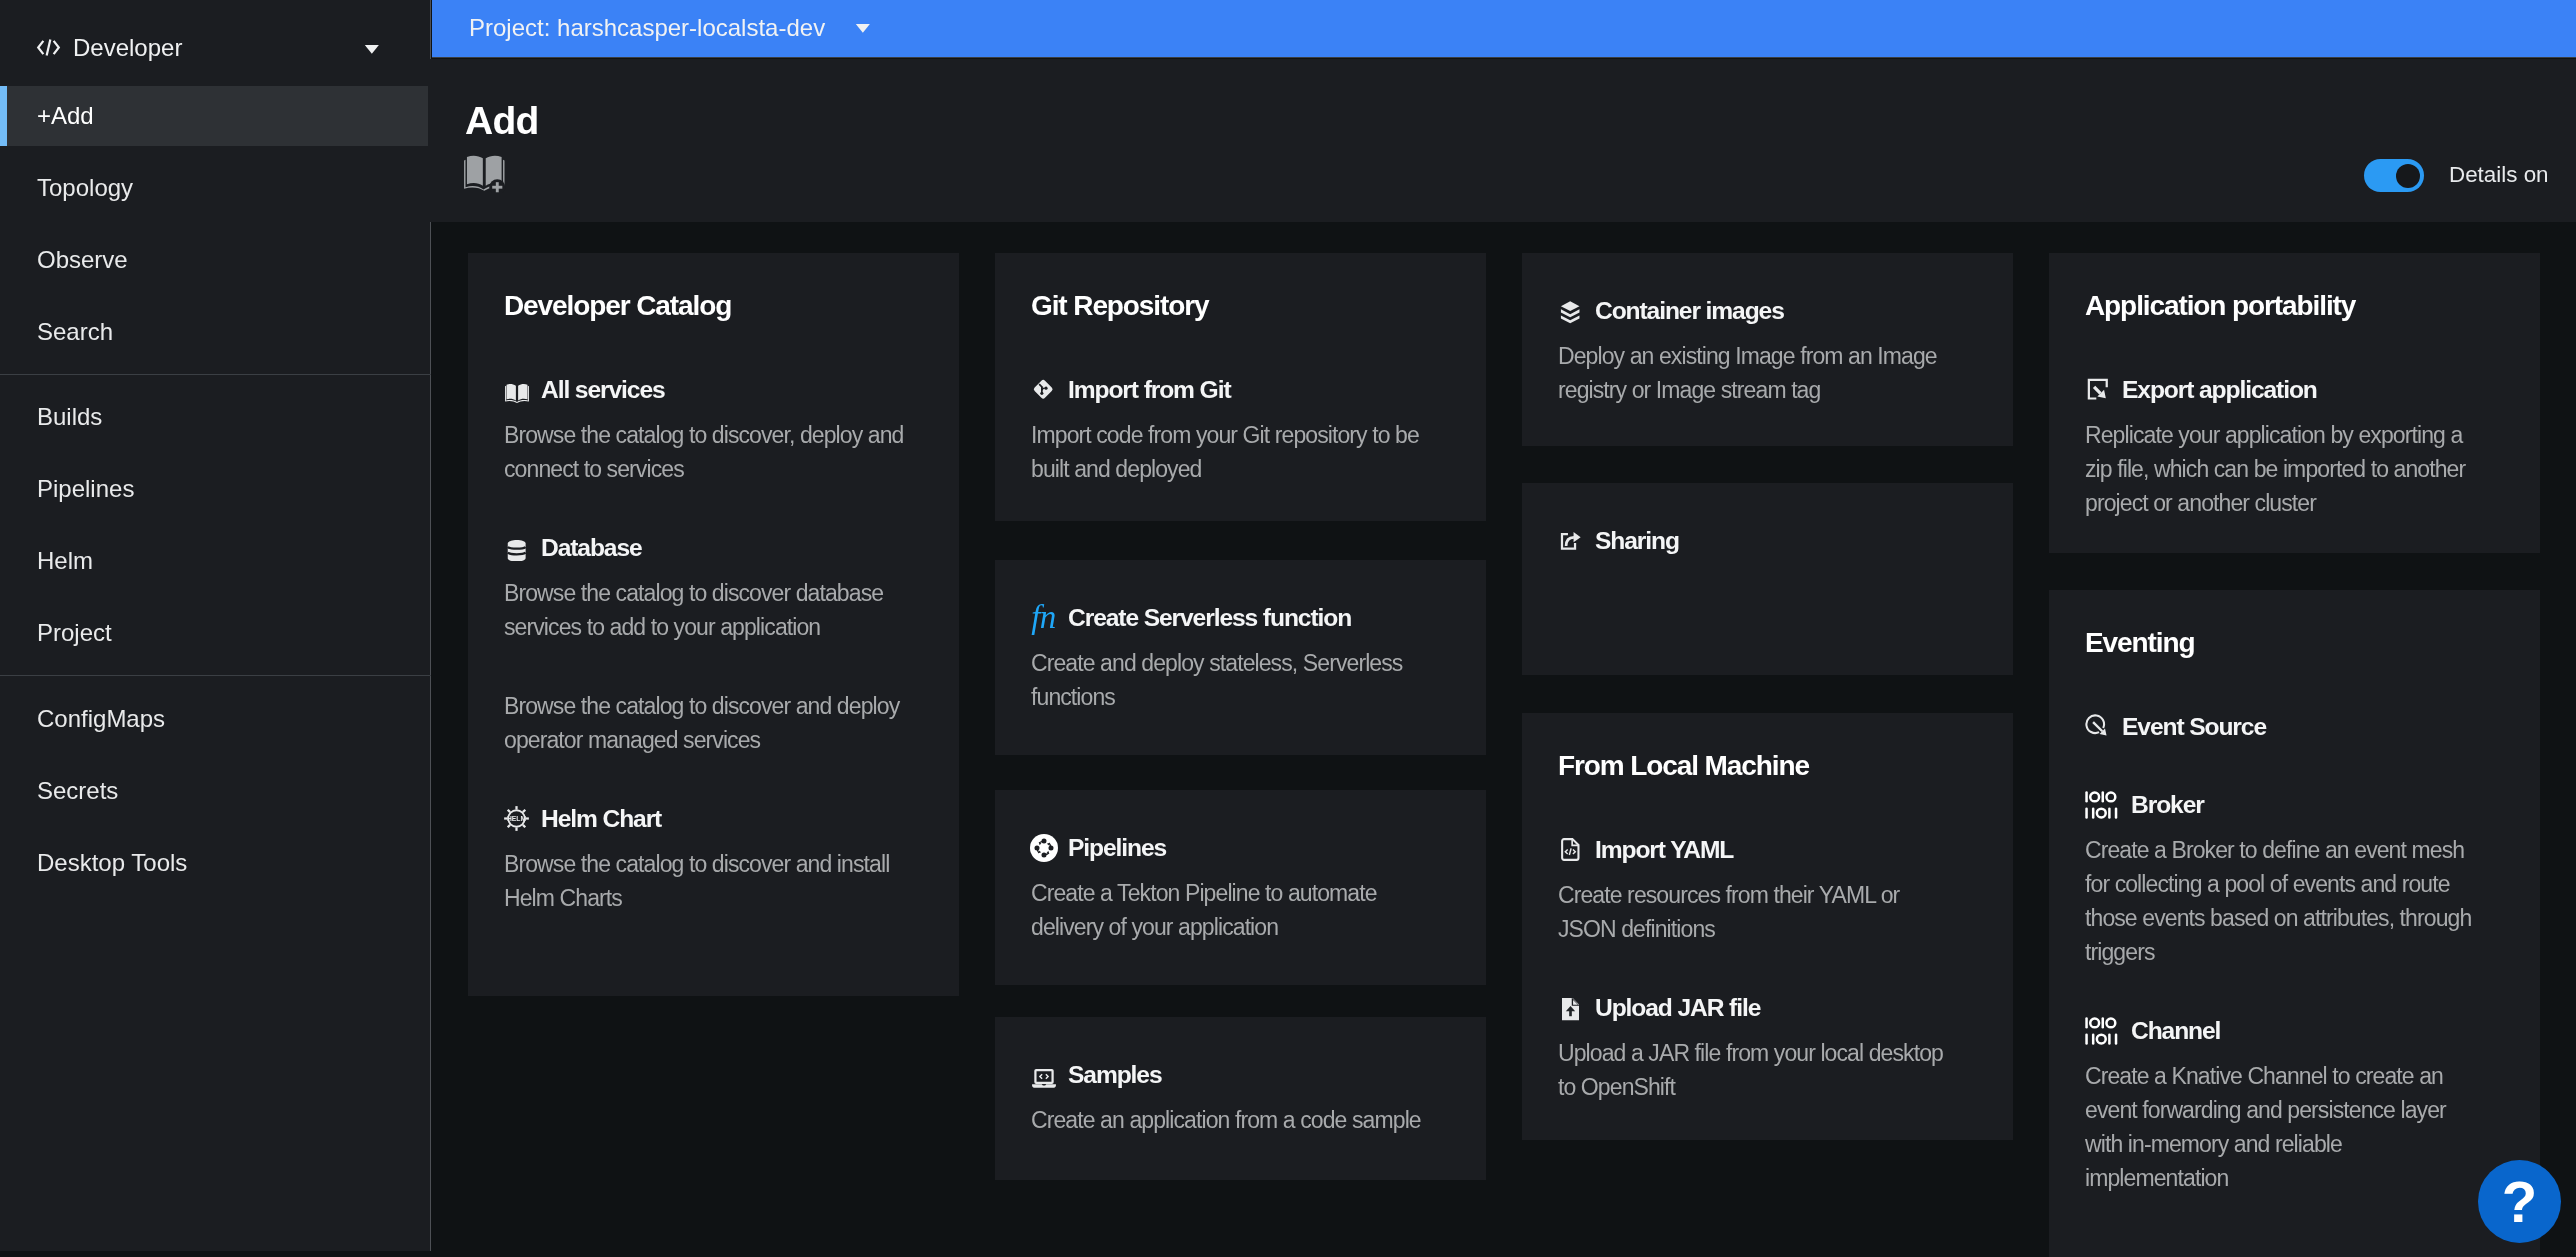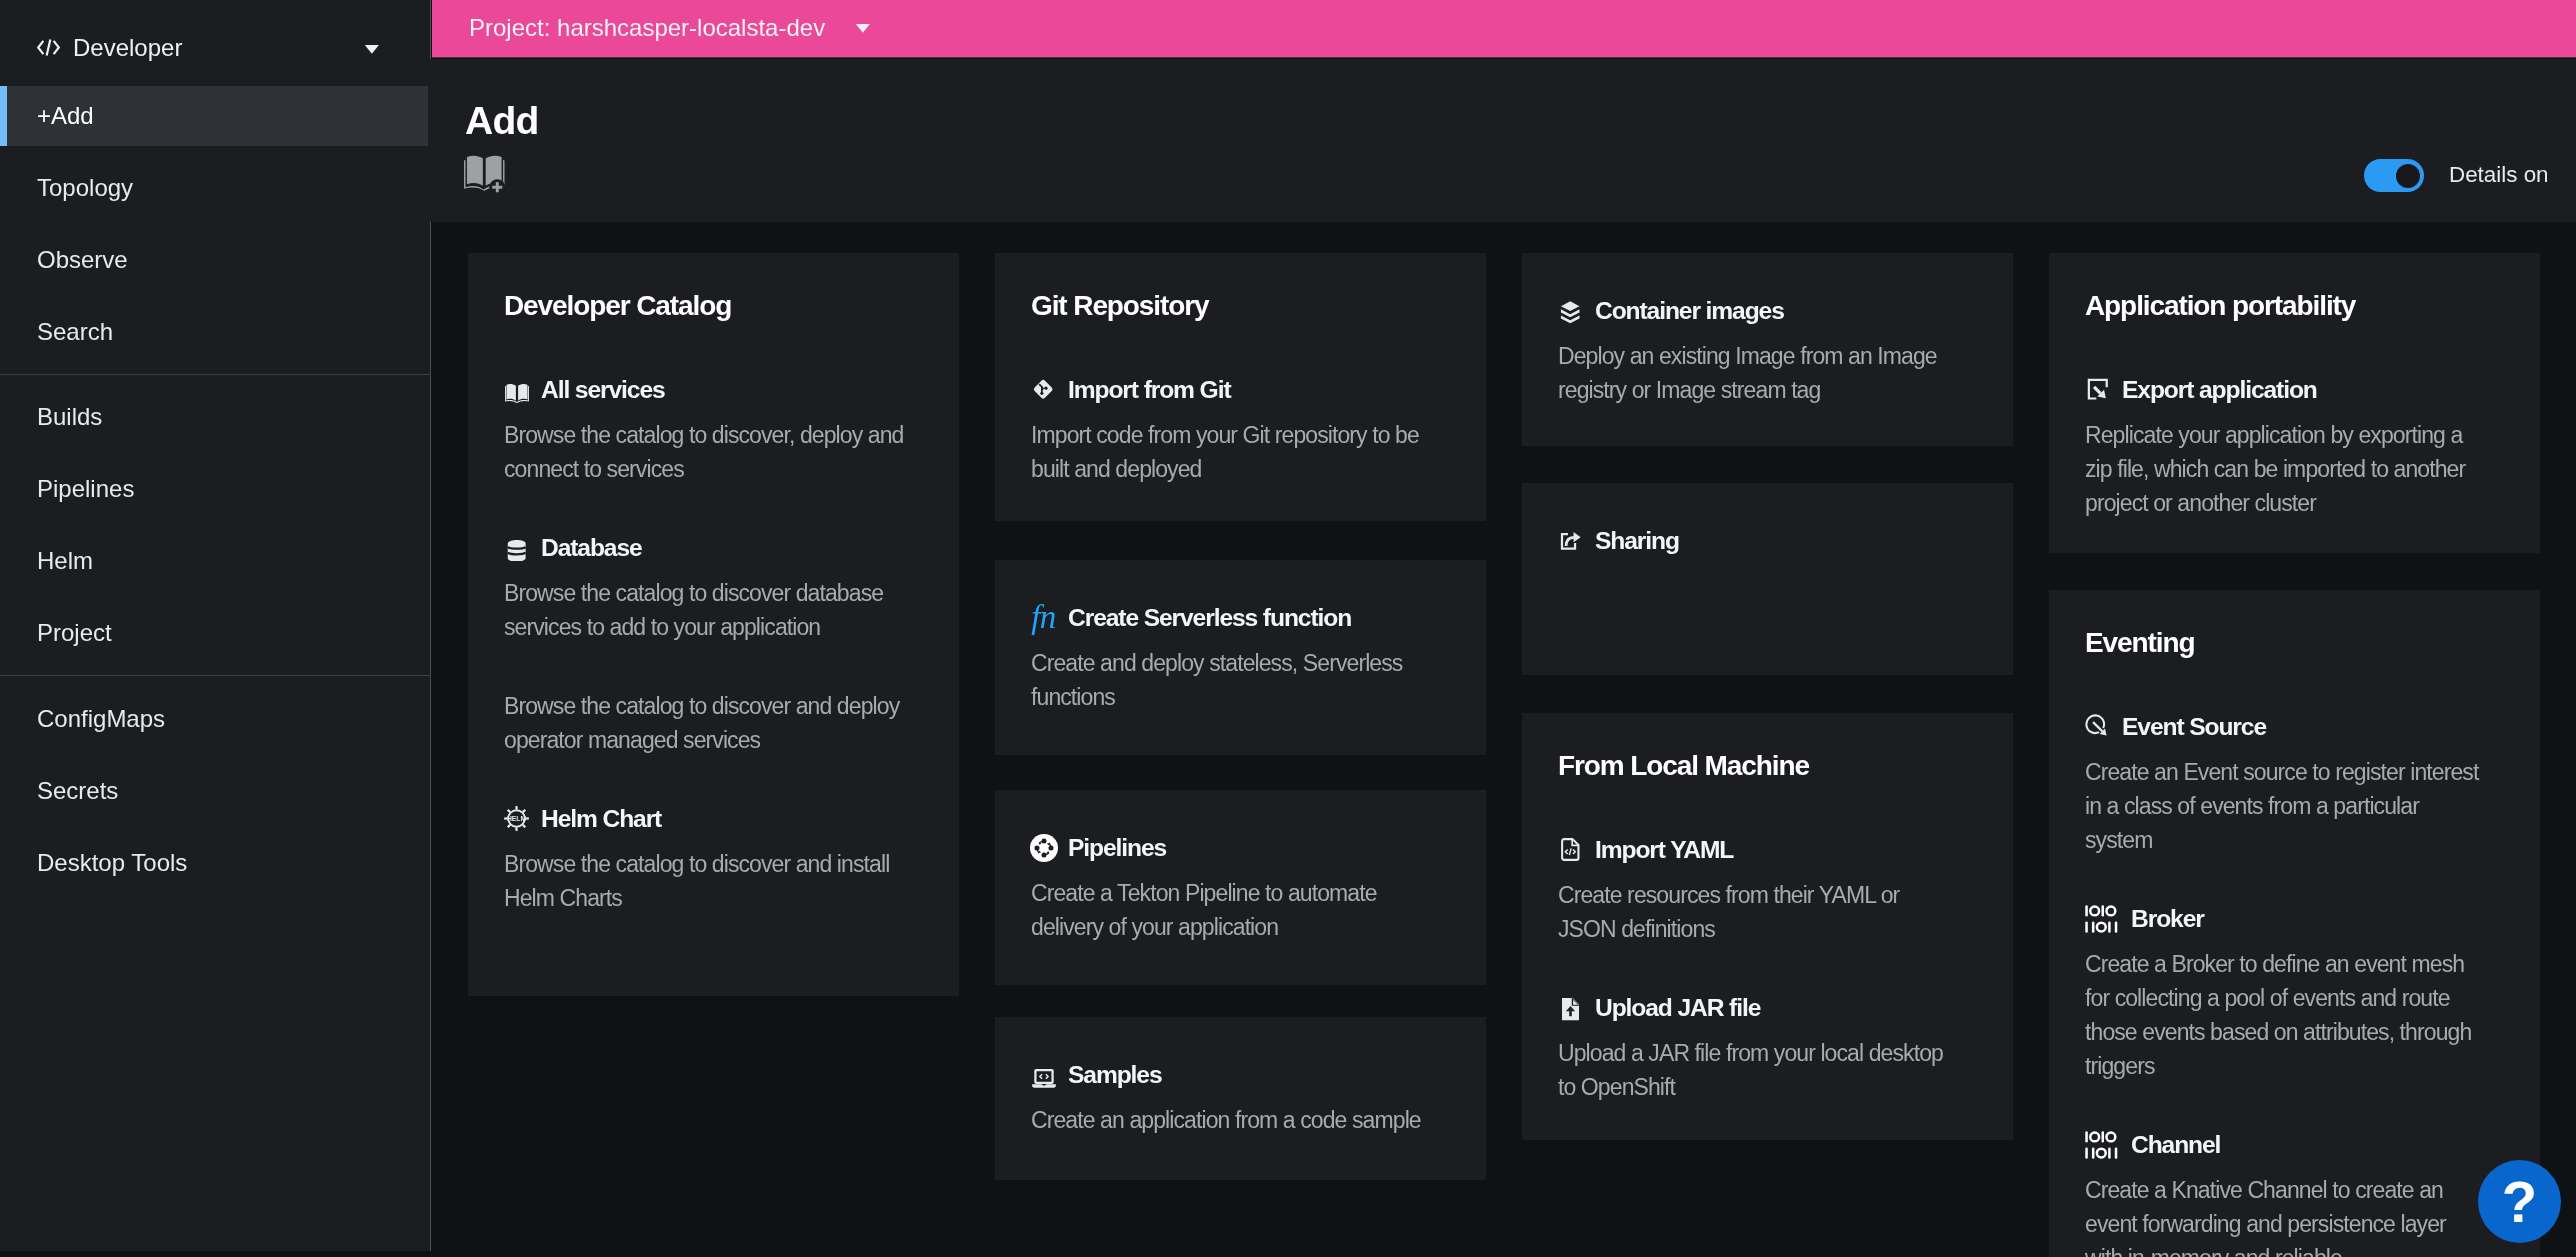--- a/index.html
+++ b/index.html
@@ -8,21 +8,21 @@
   .sidebar { position:absolute; left:0; top:0; width:431px; height:1251px; background:#1b1d21; border-right:1.5px solid #4d5055; }
   .persp { position:absolute; left:0; top:0; width:100%; height:92px; border-bottom:0.7px solid #3b3f44; }
   .persp .picon { position:absolute; left:36px; top:37px; }
   .persp .ptext { position:absolute; left:73px; top:48px; transform:translateY(-50%); font-size:24px; color:#f0f1f2; }
   .persp .pcaret { position:absolute; left:364px; top:44px; }
   .nav { position:absolute; left:0; top:86px; width:431px;text-align:right; }
   .navitem { position:relative; height:60px; margin-bottom:12px; display:flex; align-items:center; padding-left:37px; font-size:24px; color:#e9eaeb; }
   .navitem.active { background:#2e3135; color:#fff; }
   .navitem.active::before { content:""; position:absolute; left:0; top:0; bottom:0; width:6.7px; background:#73bcf7; }
   .navdiv { height:0.7px; background:#3b3f44; margin:0 0 12.7px 0; }
-  .projectbar { position:absolute; left:432px; top:0; width:2144px; height:58px; background:#ec4899; border-bottom:0.7px solid #3a3e42; }
+  .projectbar { position:absolute; left:432px; top:0; width:2144px; height:58px; background:#3b82f6; border-bottom:0.7px solid #3a3e42; }
   .projectbar .ptxt { position:absolute; left:37px; top:28px; transform:translateY(-50%); font-size:24px; color:#f1f2f3; }
   .projectbar .pcaret { position:absolute; left:423px; top:23px; }
   .headband { position:absolute; left:428px; top:59px; width:2432px; height:163px; background:#1b1d21; }
   .headband h1 { position:absolute; left:37px; top:40px; font-size:39px; letter-spacing:-0.7px; font-weight:700; color:#fff; }
   .headband .bookplus { position:absolute; left:36px; top:95px; }
   .toggle { position:absolute; left:2364px; top:159px; width:60px; height:33px; background:#2b9af3; border-radius:16.4px; }
   .toggle .knob { position:absolute; right:4.5px; top:4.5px; width:24px; height:24px; border-radius:50%; background:#16181b; }
   .dlabel { position:absolute; left:2449px; top:175px; transform:translateY(-50%); font-size:22.4px; color:#e8eaec; }
   .card { position:absolute; background:#1b1d21; padding:36px; }
   .card.np { padding-top:41px; }
@@ -332,21 +332,20 @@
     <div class="ihead">
       <div class="ic">
           <svg width="25" height="25" viewBox="0 0 34 34">
         <path d="M19.1 24.7 A12 12 0 1 1 24.7 19.1" fill="none" stroke="#e8e9ea" stroke-width="2.8"></path>
         <path d="M11 11 L23.5 23.5" stroke="#e8e9ea" stroke-width="3.2" fill="none"></path>
         <path d="M29.3 29.3 L19.8 27.2 L27.2 19.8 Z" fill="#e8e9ea"></path>
       </svg>
         </div>
       <div class="lbl">Event Source</div>
     </div>
-    <div class="idesc">Create an Event source to register interest<br>in a class of events from a particular<br>system</div>
   </div>
   <div class="item">
     <div class="ihead">
       <div class="ic w50">
           <svg width="37" height="28" viewBox="0 0 50 38">
         <g fill="none" stroke="#fff" stroke-width="3.4" stroke-linecap="round">
           <path d="M2 2 L2 14"></path>
               <circle cx="13" cy="8" r="6"></circle>
               <path d="M24 2 L24 14"></path>
               <circle cx="35" cy="8" r="6"></circle>

